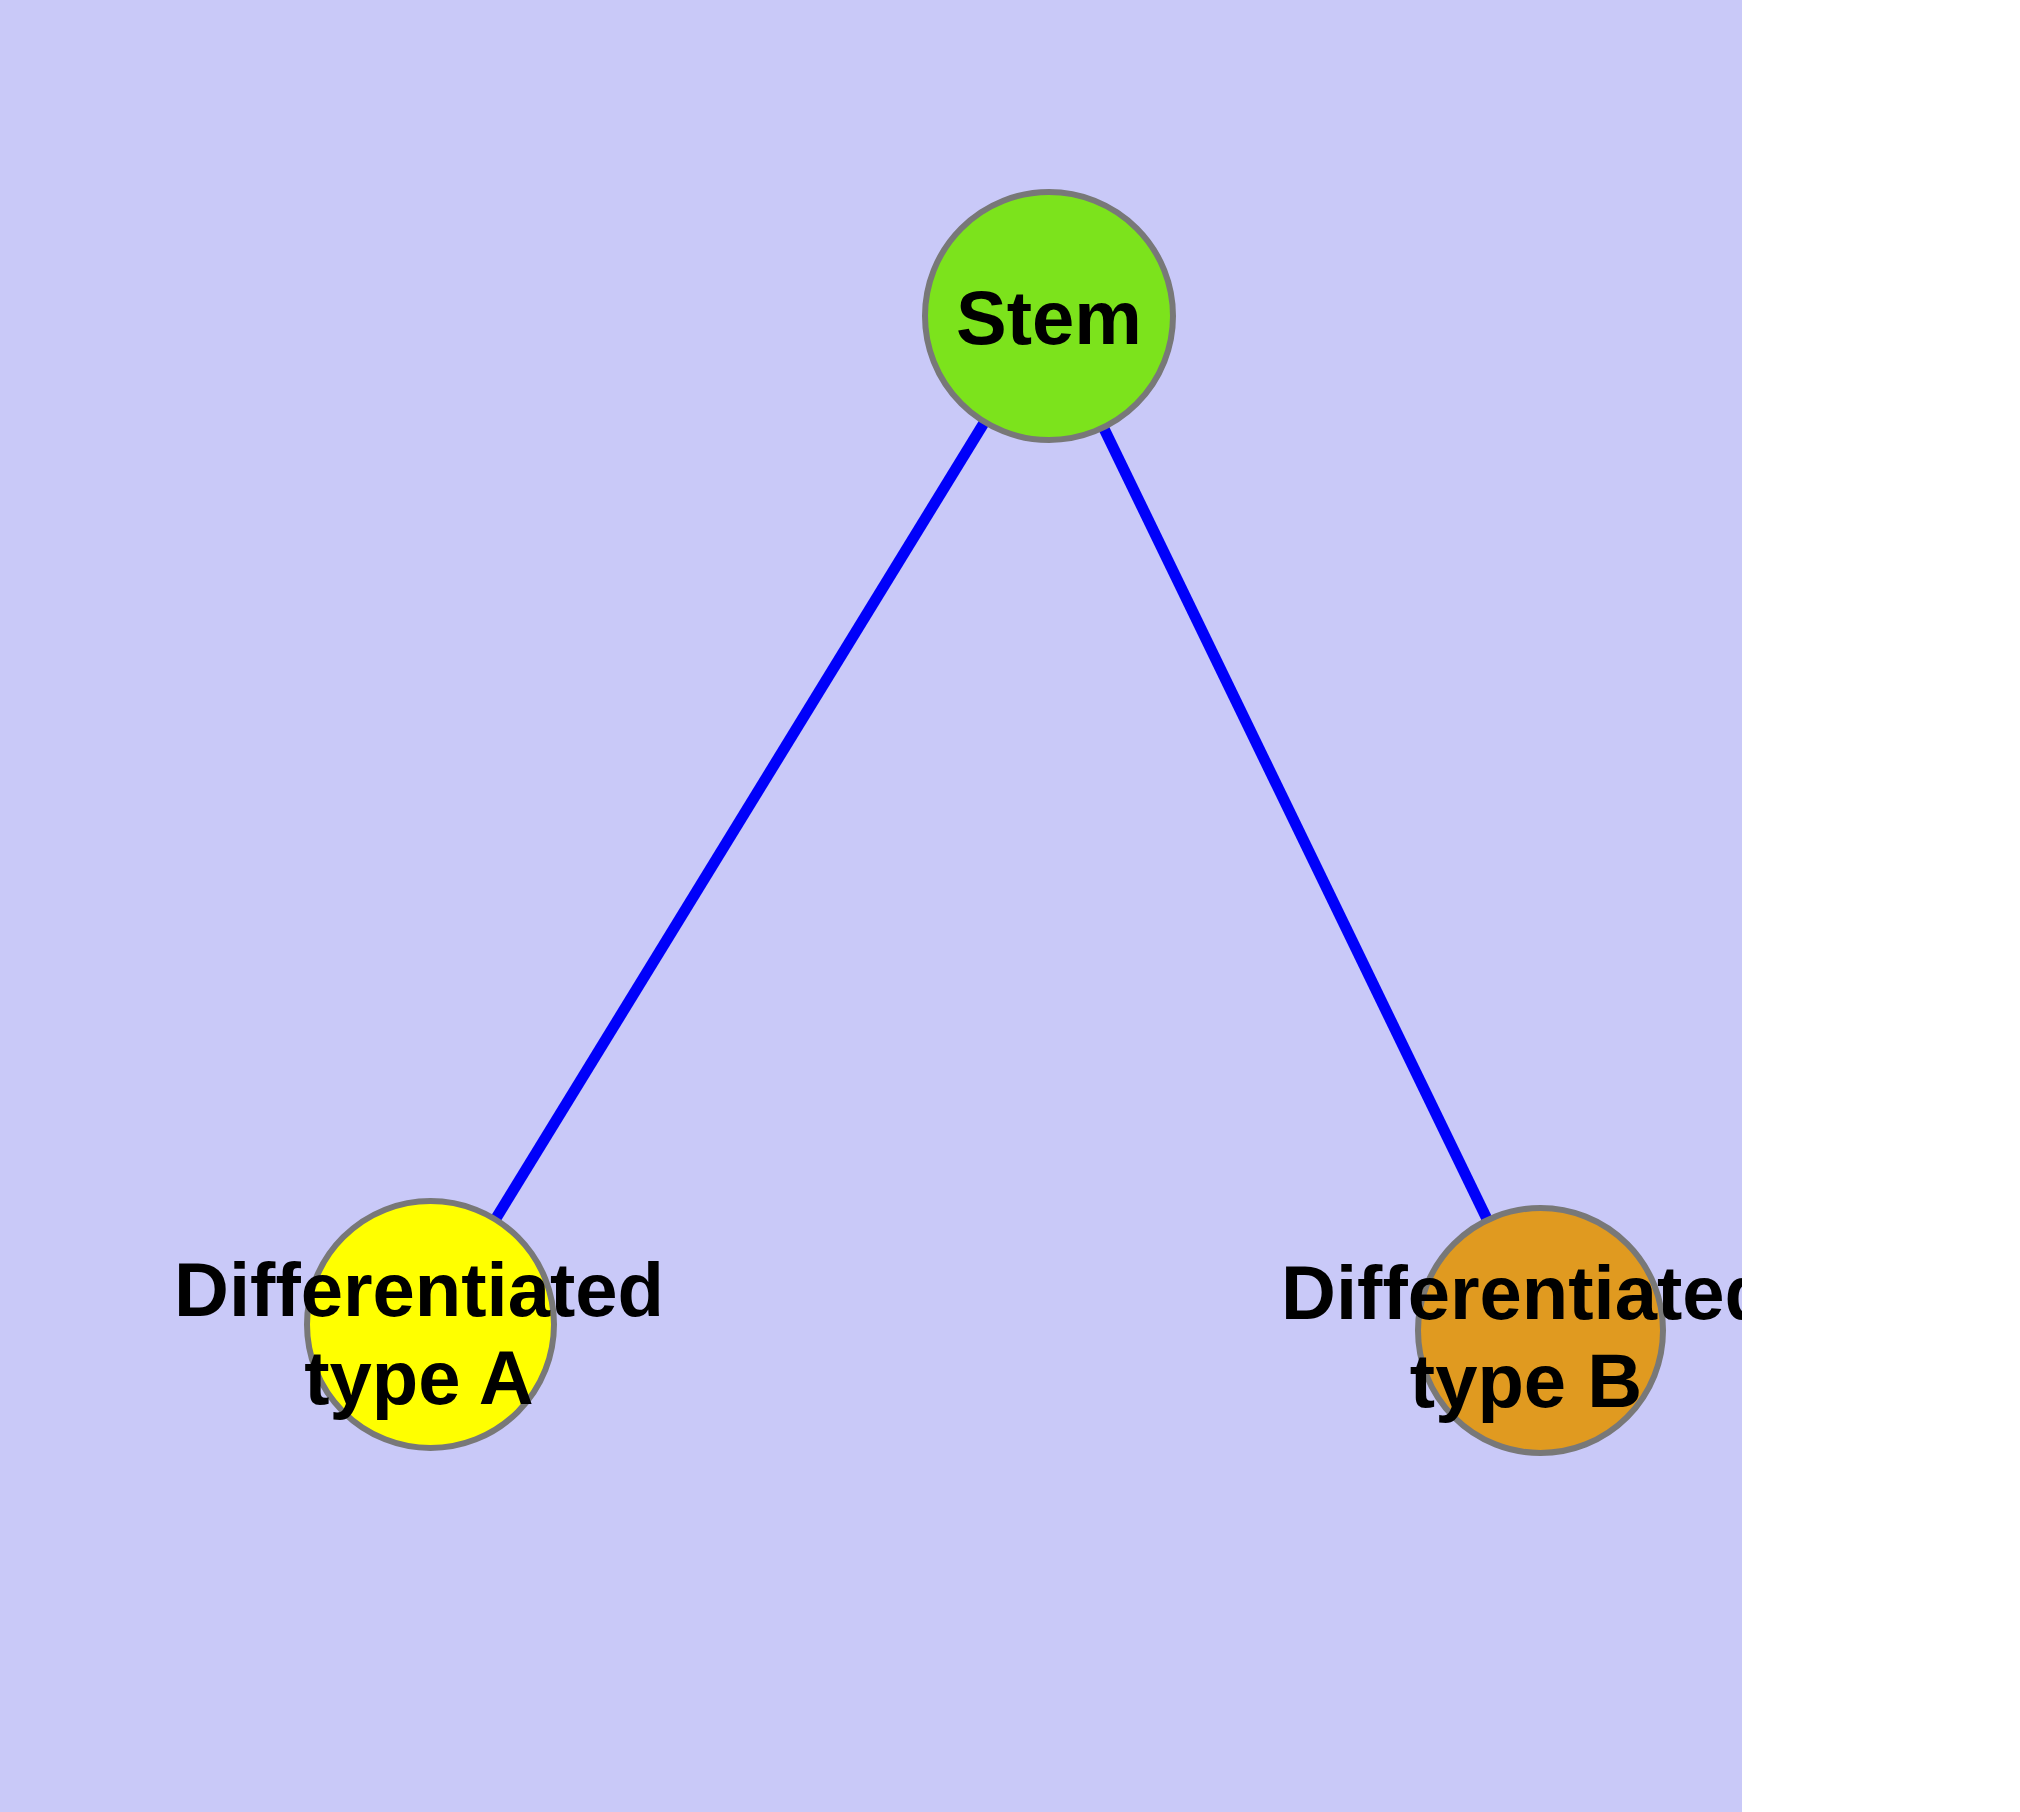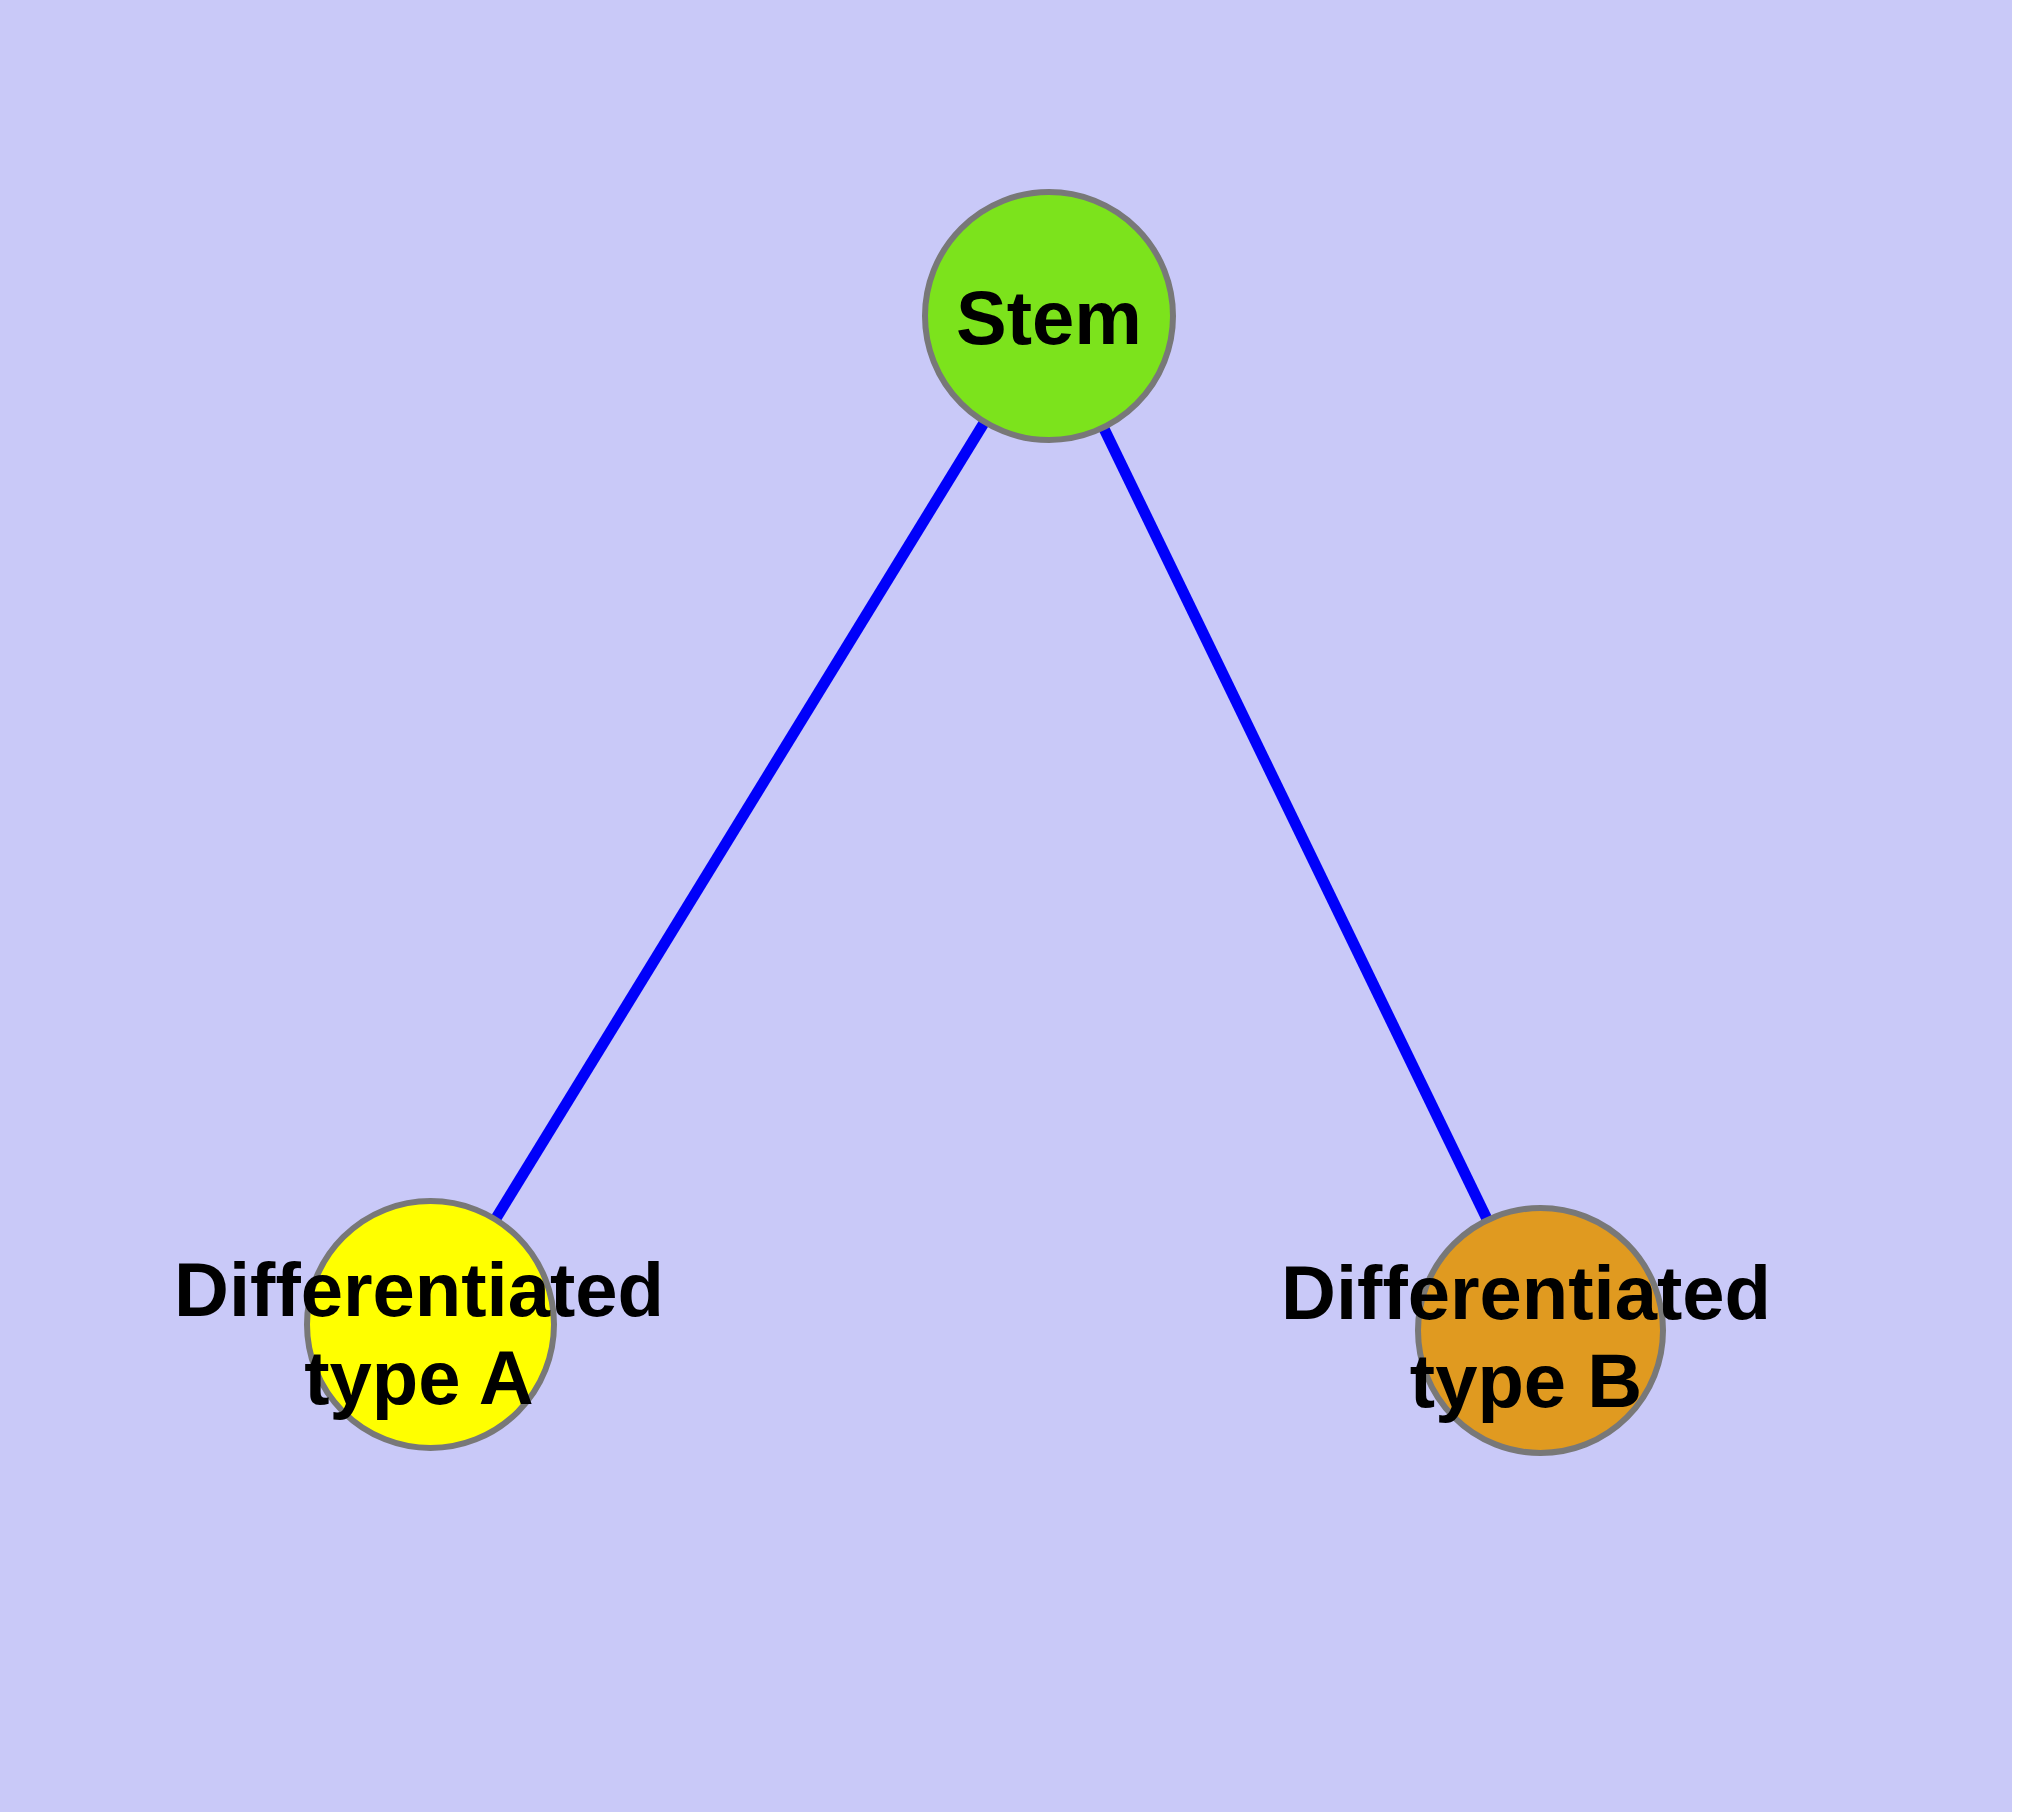--- a/index.html
+++ b/index.html
@@ -2,21 +2,21 @@
 <html style="font-size:13.6px"><head>
 <meta charset="utf-8">
 <style>
   html, body {
     margin: 0;
     padding: 0;
     background: #ffffff;
   }
   .canvas {
     position: relative;
-    width: 2012px;
+    width: 1742px;
     height: 1812px;
     background: #c9c9f8;
     overflow: hidden;
     font-family: "Liberation Sans", sans-serif;
   }
   .edges-layer {
     position: absolute;
     left: 0;
     top: 0;
     width: 2021px;

